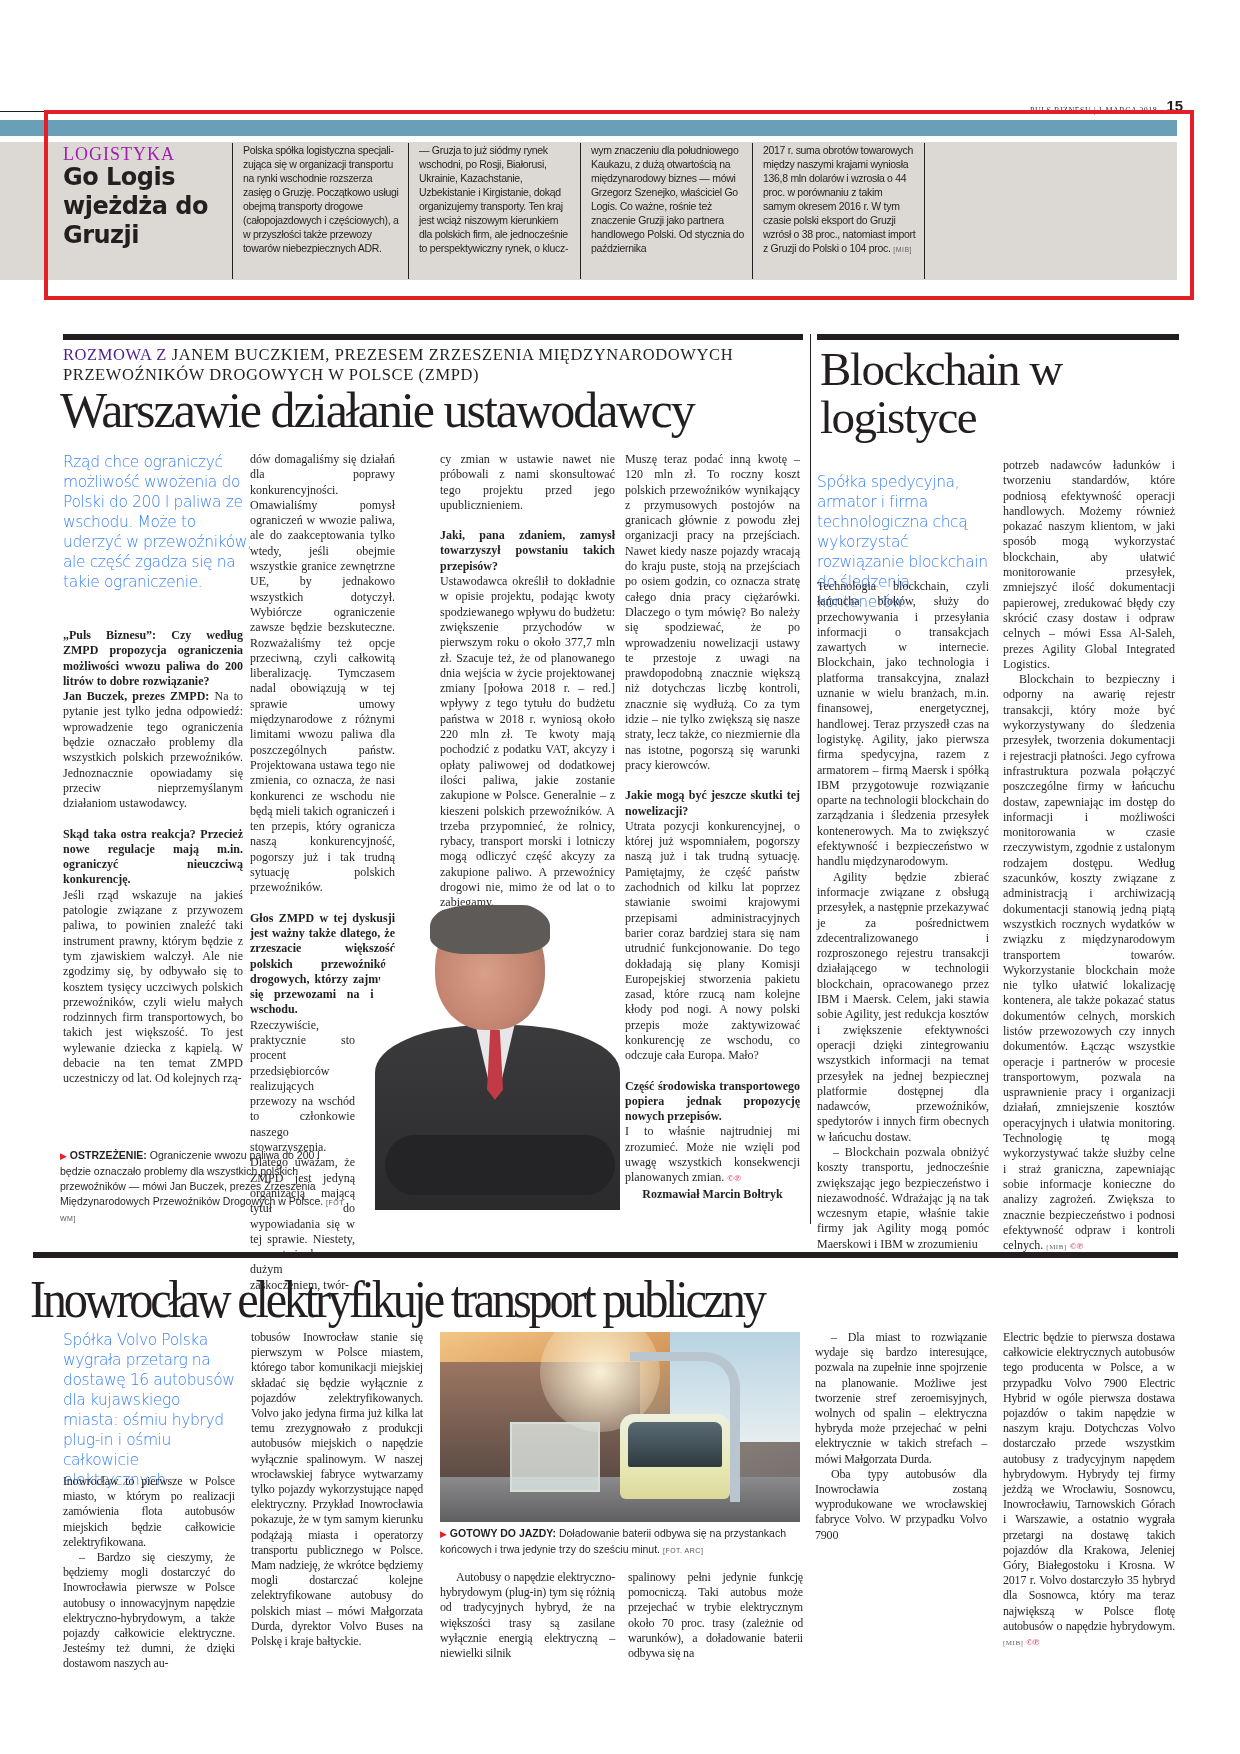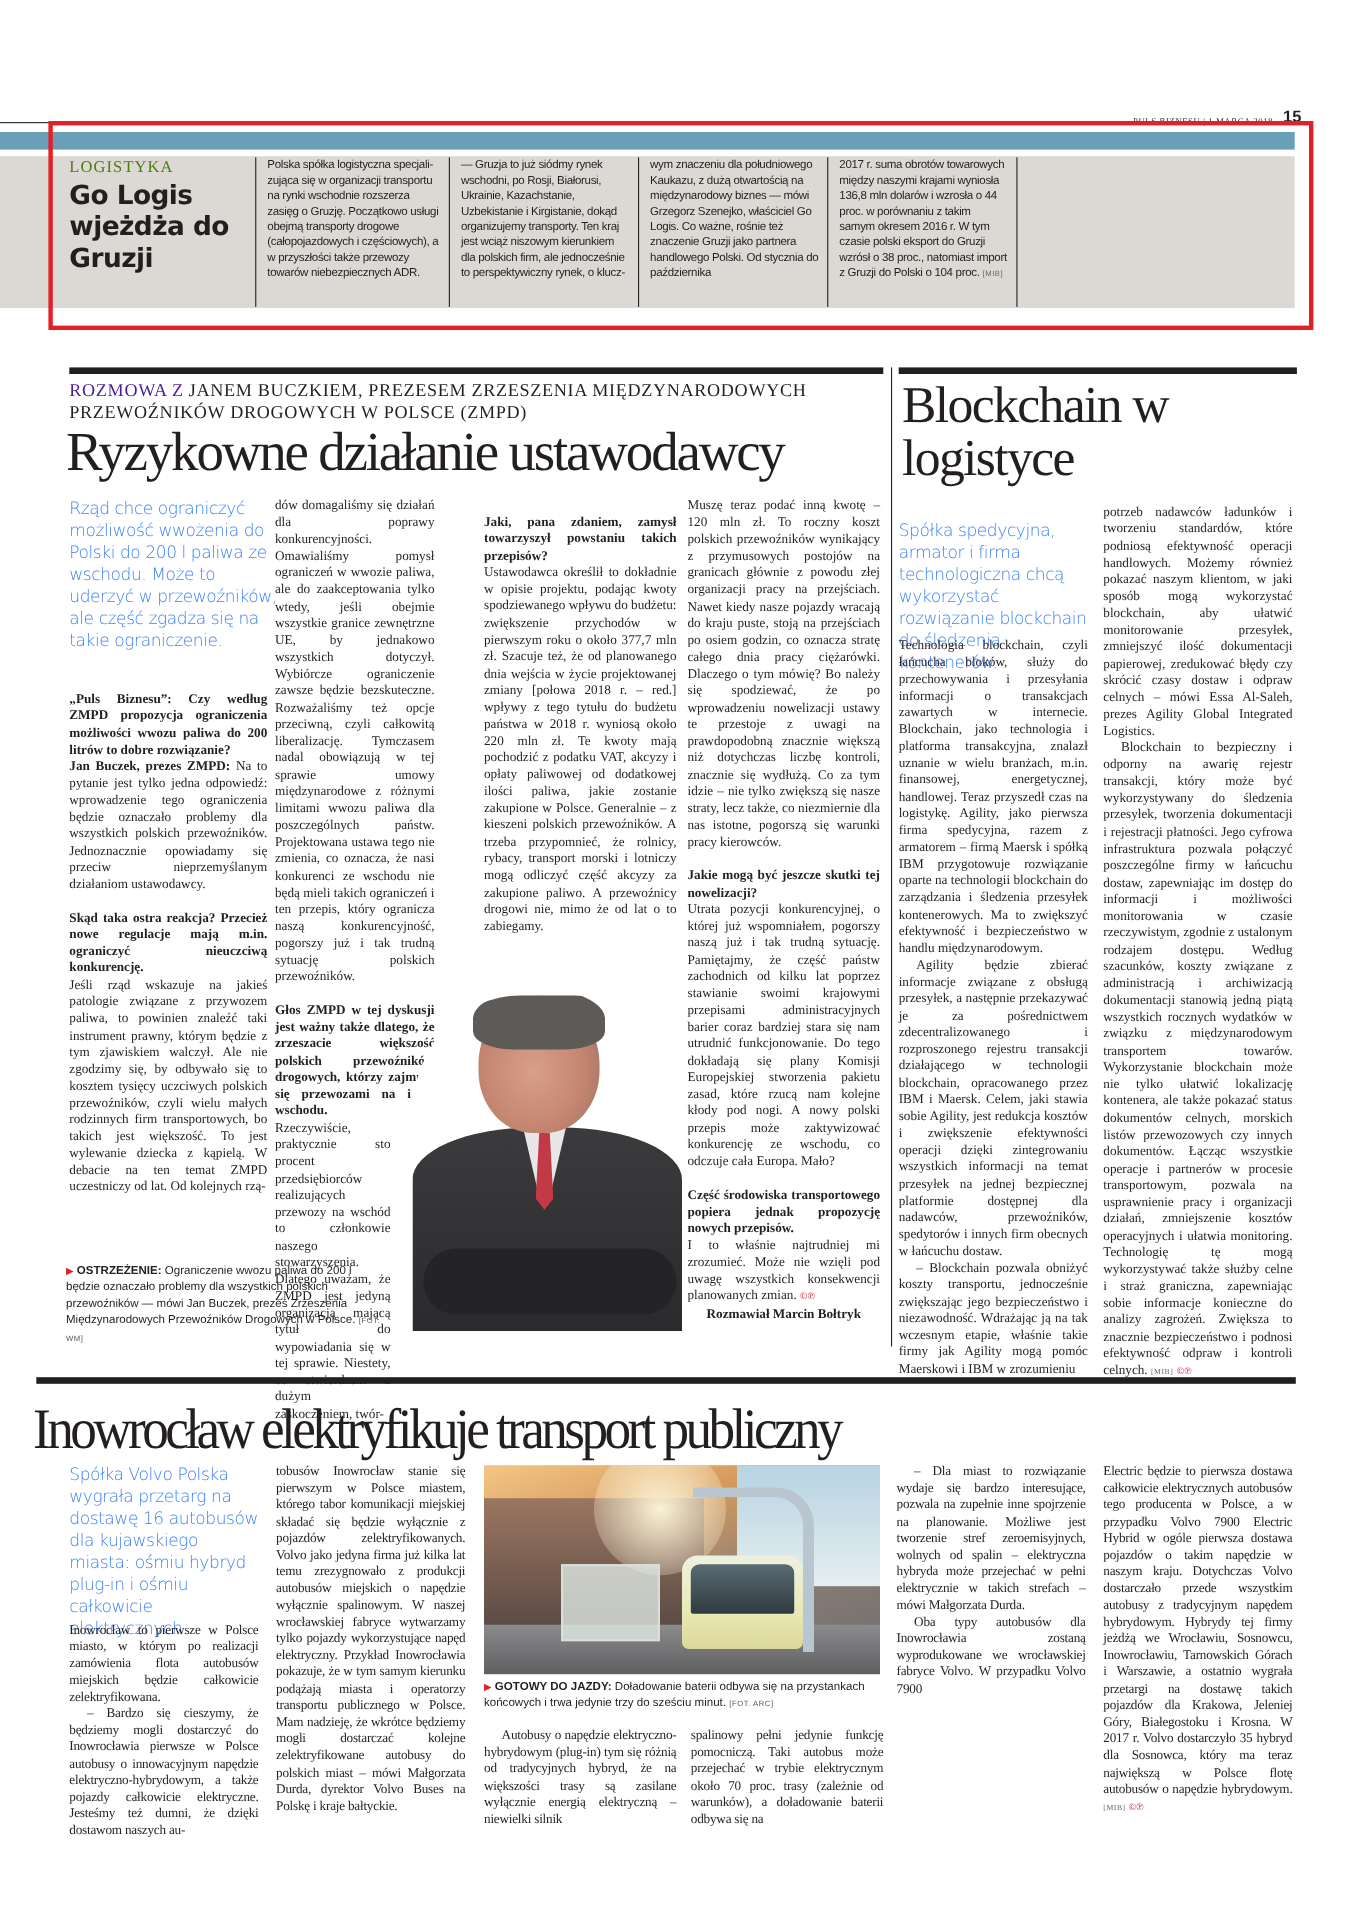--- a/index.html
+++ b/index.html
@@ -13,21 +13,21 @@
   .page-head .pub { font-family: "Liberation Serif", serif; font-size: 8px; letter-spacing: 0.5px; color: #333; vertical-align: bottom; }
   .page-head .num { font-family: "Liberation Sans", sans-serif; font-weight: bold; font-size: 15px; margin-left: 4px; margin-top: 44px; }
   .top-rule { left: 0; top: 111px; width: 45px; height: 1px; background: #231f20; }
 
   
   .red-frame { left: 44px; top: 110px; width: 1150px; height: 190px; border: 4px solid #e32027; z-index: 5; pointer-events: none; }
 
   
   .band-bar { left: 0; top: 120px; width: 1177px; height: 16px; background: #6a9fb8; }
   .band { left: 0; top: 142px; width: 1177px; height: 138px; background: #dcd9d4; }
-  .brief-kicker { left: 63px; top: 144px; font-family: "Liberation Serif", serif; font-size: 15px; letter-spacing: 1px; color: #4d7c0f; }
+  .brief-kicker { left: 63px; top: 144px; font-family: "Liberation Serif", serif; font-size: 18px; letter-spacing: 1px; color: #a21caf; }
   .brief-title { left: 63px; top: 163px; width: 160px; font-family: "DejaVu Sans", sans-serif; font-weight: bold; font-size: 24px; line-height: 29px; color: #231f20; letter-spacing: -0.5px; }
   .brief-col { top: 143px; height: 136px; border-left: 1px solid #231f20; padding: 0 8px 0 10px; font-family: "Liberation Sans", sans-serif; font-size: 10.5px; line-height: 14px; color: #231f20; letter-spacing: -0.3px; }
   .brief-col.last-empty { border-left: 1px solid #231f20; }
   .tag { font-size: 7px; color: #666; letter-spacing: 0.5px; }
 
   
   .thick-rule { height: 6px; background: #231f20; }
   .vrule { width: 1px; background: #231f20; }
 
   
@@ -95,40 +95,41 @@
 <div class="abs brief-col last-empty" style="left:924px;width:70px;"></div>
 
 <div class="abs red-frame"></div>
 
 <div class="abs thick-rule" style="left:63px;top:334px;width:740px;"></div>
 <div class="abs vrule" style="left:810px;top:334px;height:890px;"></div>
 
 <div class="abs interview-kicker">
   <span class="red">ROZMOWA Z</span><span> JANEM BUCZKIEM, PREZESEM ZRZESZENIA MIĘDZYNARODOWYCH PRZEWOŹNIKÓW DROGOWYCH W POLSCE (ZMPD)</span>
 </div>
-<div class="abs interview-title">Ryzykowne działanie ustawodawcy</div>
+<div class="abs interview-title">Warszawie działanie ustawodawcy</div>
 
 <div class="abs lead" style="left:63px;top:452px;width:195px;">Rząd chce ograniczyć możliwość wwożenia do Polski do 200 l paliwa ze wschodu. Może to uderzyć w przewoźników, ale część zgadza się na takie ograniczenie.</div>
 
 <div class="abs body-text" style="left:63px;top:628px;width:180px;">
   <p class="q">„Puls Biznesu”: Czy według ZMPD propozycja ograniczenia możliwości wwozu paliwa do 200 litrów to dobre rozwiązanie?</p>
   <p><b>Jan Buczek, prezes ZMPD:</b><span> Na to pytanie jest tylko jedna odpowiedź: wprowadzenie tego ograniczenia będzie oznaczało problemy dla wszystkich polskich przewoźników. Jednoznacznie opowiadamy się przeciw nieprzemyślanym działaniom ustawodawcy.</span></p>
   <div class="gap"></div>
   <p class="q">Skąd taka ostra reakcja? Przecież nowe regulacje mają m.in. ograniczyć nieuczciwą konkurencję.</p>
   <p>Jeśli rząd wskazuje na jakieś patologie związane z przywozem paliwa, to powinien znaleźć taki instrument prawny, którym będzie z tym zjawiskiem walczył. Ale nie zgodzimy się, by odbywało się to kosztem tysięcy uczciwych polskich przewoźników, czyli wielu małych rodzinnych firm transportowych, bo takich jest większość. To jest wylewanie dziecka z kąpielą. W debacie na ten temat ZMPD uczestniczy od lat. Od kolejnych rzą-</p>
 </div>
 
 <div class="abs body-text" style="left:250px;top:452px;width:145px;">
   <p>dów domagaliśmy się działań dla poprawy konkurencyjności. Omawialiśmy pomysł ograniczeń w wwozie paliwa, ale do zaakceptowania tylko wtedy, jeśli obejmie wszystkie granice zewnętrzne UE, by jednakowo wszystkich dotyczył. Wybiórcze ograniczenie zawsze będzie bezskuteczne. Rozważaliśmy też opcje przeciwną, czyli całkowitą liberalizację. Tymczasem nadal obowiązują w tej sprawie umowy międzynarodowe z różnymi limitami wwozu paliwa dla poszczególnych państw. Projektowana ustawa tego nie zmienia, co oznacza, że nasi konkurenci ze wschodu nie będą mieli takich ograniczeń i ten przepis, który ogranicza naszą konkurencyjność, pogorszy już i tak trudną sytuację polskich przewoźników.</p>
   <div class="gap"></div>
   <p class="q">Głos ZMPD w tej dyskusji jest ważny także dlatego, że zrzeszacie większość polskich przewoźników drogowych, którzy zajmują się przewozami na i ze wschodu.</p>
   <p style="width:105px;">Rzeczywiście, praktycznie sto procent przedsiębiorców realizujących przewozy na wschód to członkowie naszego stowarzyszenia. Dlatego uważam, że ZMPD jest jedyną organizacją mającą tytuł do wypowiadania się w tej sprawie. Niestety, co stwierdzam z dużym zaskoczeniem, twór-</p>
 </div>
 
 <div class="abs body-text" style="left:440px;top:452px;width:175px;">
+  <p>cy zmian w ustawie nawet nie próbowali z nami skonsultować tego projektu przed jego upublicznieniem.</p>
   <div class="gap"></div>
   <p class="q">Jaki, pana zdaniem, zamysł towarzyszył powstaniu takich przepisów?</p>
   <p>Ustawodawca określił to dokładnie w opisie projektu, podając kwoty spodziewanego wpływu do budżetu: zwiększenie przychodów w pierwszym roku o około 377,7 mln zł. Szacuje też, że od planowanego dnia wejścia w życie projektowanej zmiany [połowa 2018 r. – red.] wpływy z tego tytułu do budżetu państwa w 2018 r. wyniosą około 220 mln zł. Te kwoty mają pochodzić z podatku VAT, akcyzy i opłaty paliwowej od dodatkowej ilości paliwa, jakie zostanie zakupione w Polsce. Generalnie – z kieszeni polskich przewoźników. A trzeba przypomnieć, że rolnicy, rybacy, transport morski i lotniczy mogą odliczyć część akcyzy za zakupione paliwo. A przewoźnicy drogowi nie, mimo że od lat o to zabiegamy.</p>
 </div>
 
 <div class="abs body-text" style="left:625px;top:452px;width:175px;">
   <p>Muszę teraz podać inną kwotę – 120 mln zł. To roczny koszt polskich przewoźników wynikający z przymusowych postojów na granicach głównie z powodu złej organizacji pracy na przejściach. Nawet kiedy nasze pojazdy wracają do kraju puste, stoją na przejściach po osiem godzin, co oznacza stratę całego dnia pracy ciężarówki. Dlaczego o tym mówię? Bo należy się spodziewać, że po wprowadzeniu nowelizacji ustawy te przestoje z uwagi na prawdopodobną znacznie większą niż dotychczas liczbę kontroli, znacznie się wydłużą. Co za tym idzie – nie tylko zwiększą się nasze straty, lecz także, co niezmiernie dla nas istotne, pogorszą się warunki pracy kierowców.</p>
   <div class="gap"></div>
   <p class="q">Jakie mogą być jeszcze skutki tej nowelizacji?</p>
   <p>Utrata pozycji konkurencyjnej, o której już wspomniałem, pogorszy naszą już i tak trudną sytuację. Pamiętajmy, że część państw zachodnich od kilku lat poprzez stawianie swoimi krajowymi przepisami administracyjnych barier coraz bardziej stara się nam utrudnić funkcjonowanie. Do tego dokładają się plany Komisji Europejskiej stworzenia pakietu zasad, które rzucą nam kolejne kłody pod nogi. A nowy polski przepis może zaktywizować konkurencję ze wschodu, co odczuje cała Europa. Mało?</p>

